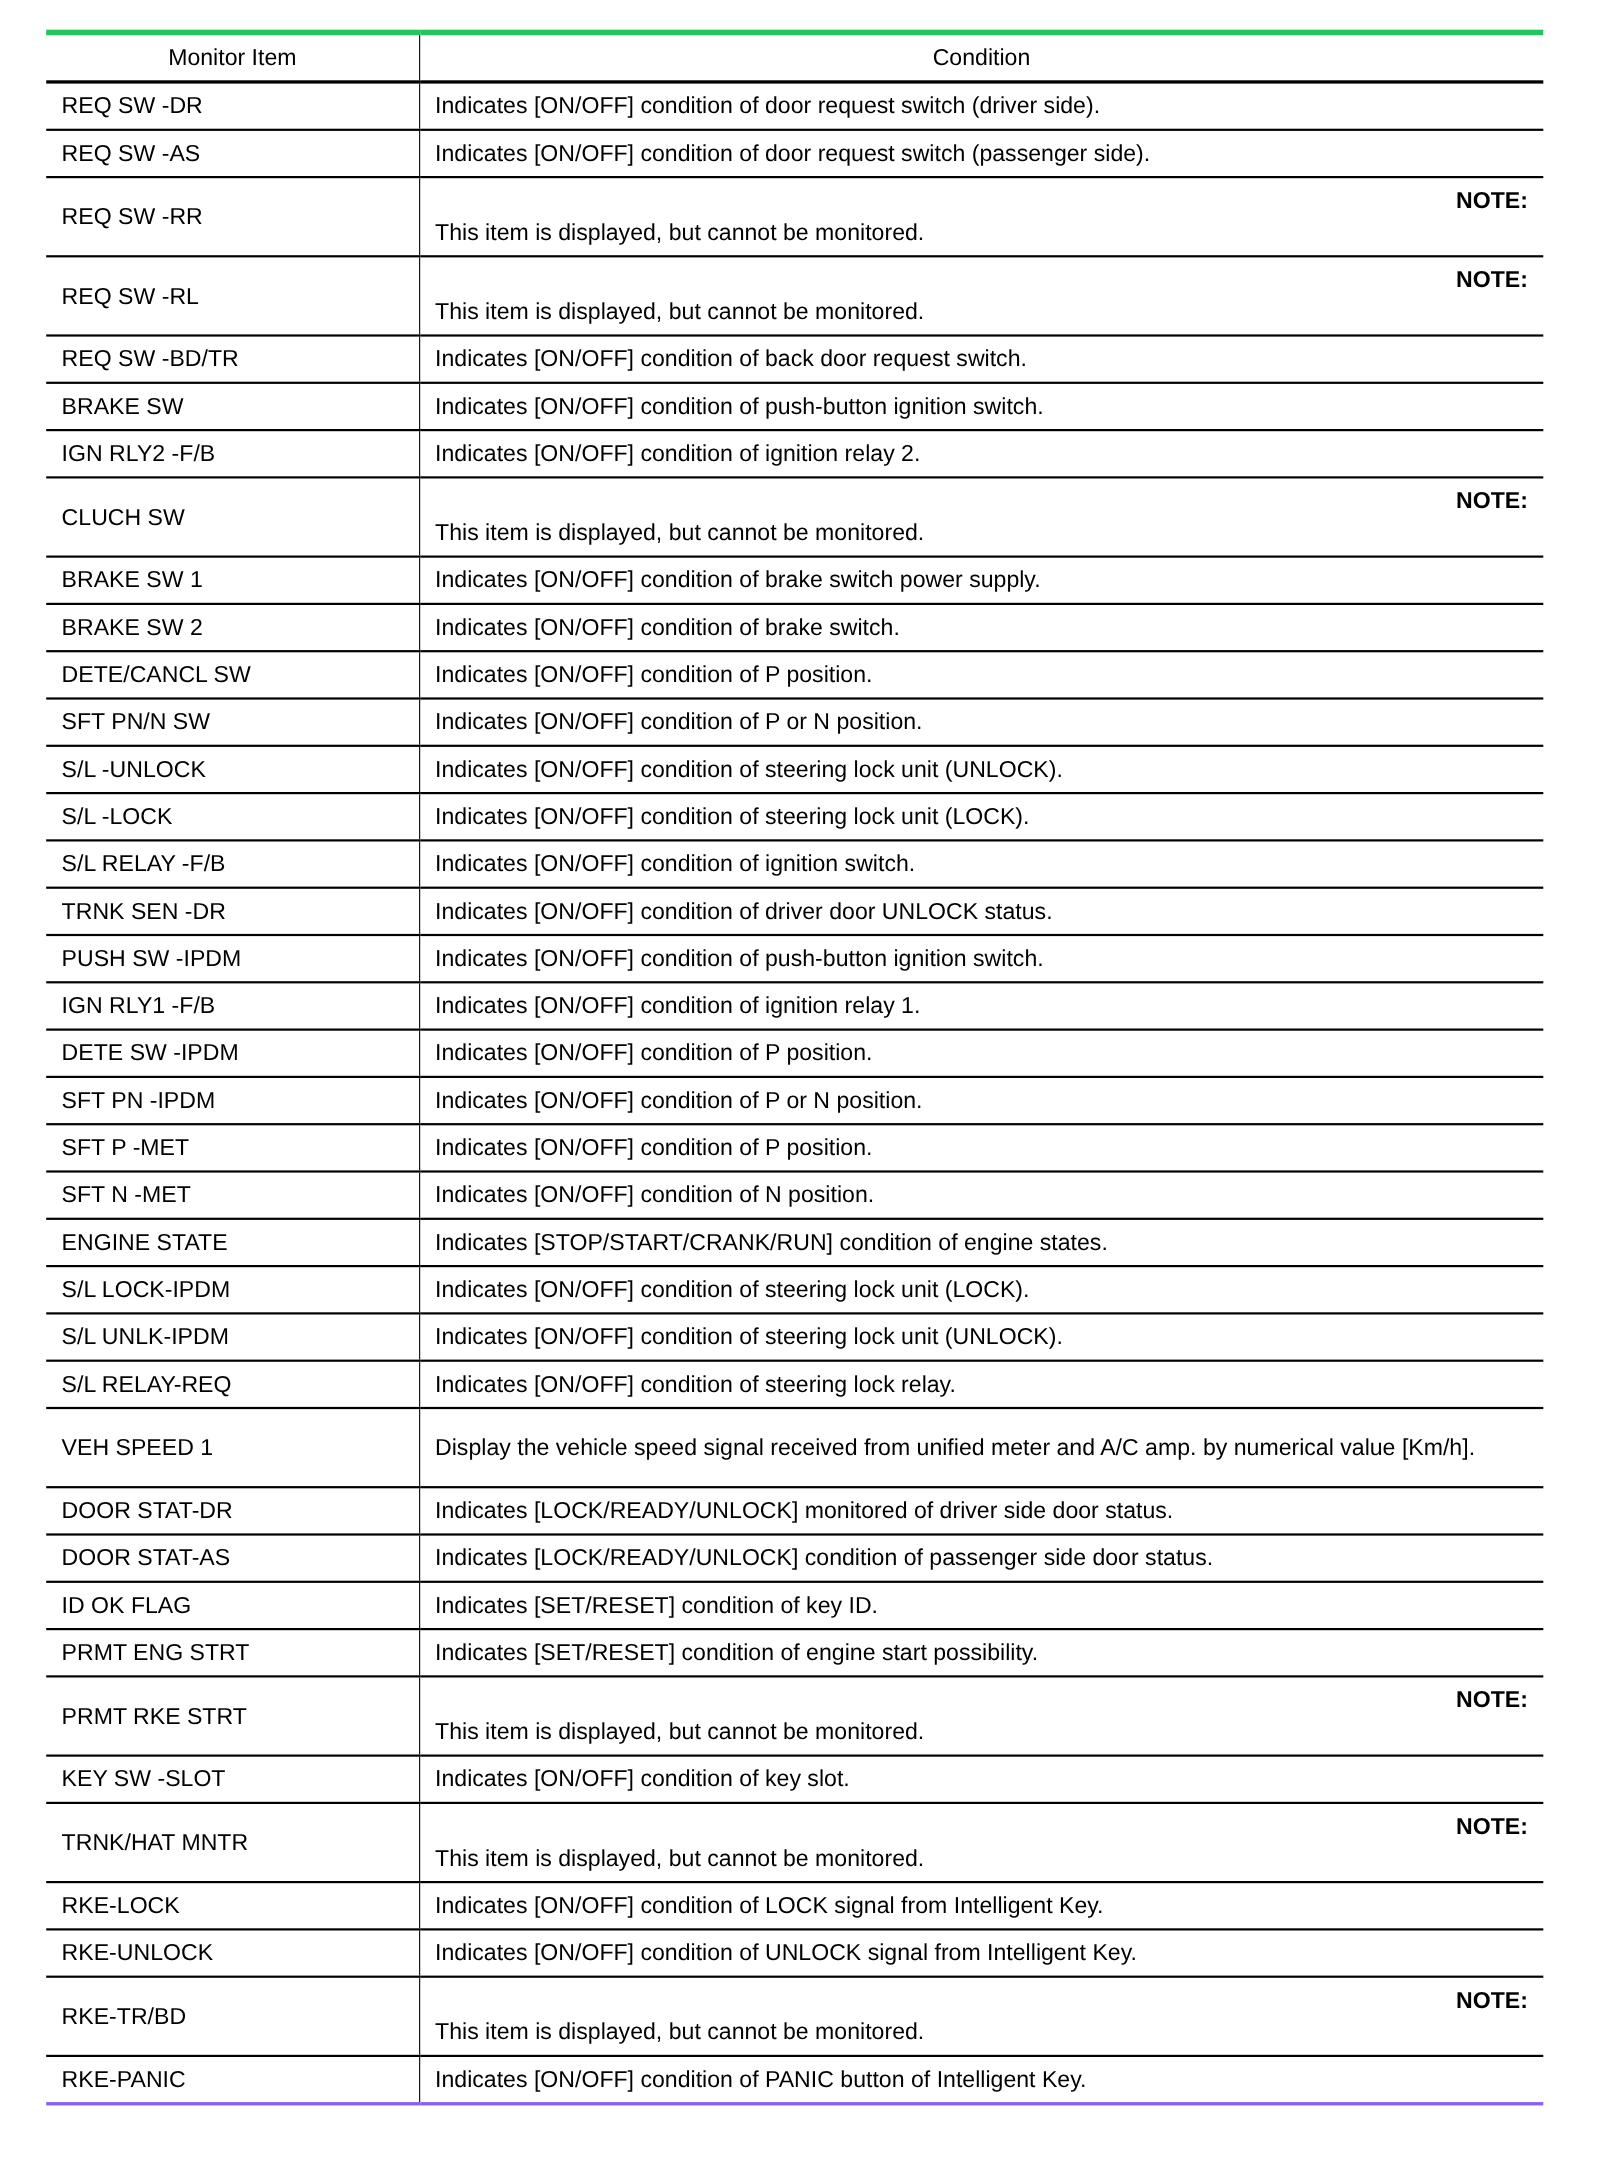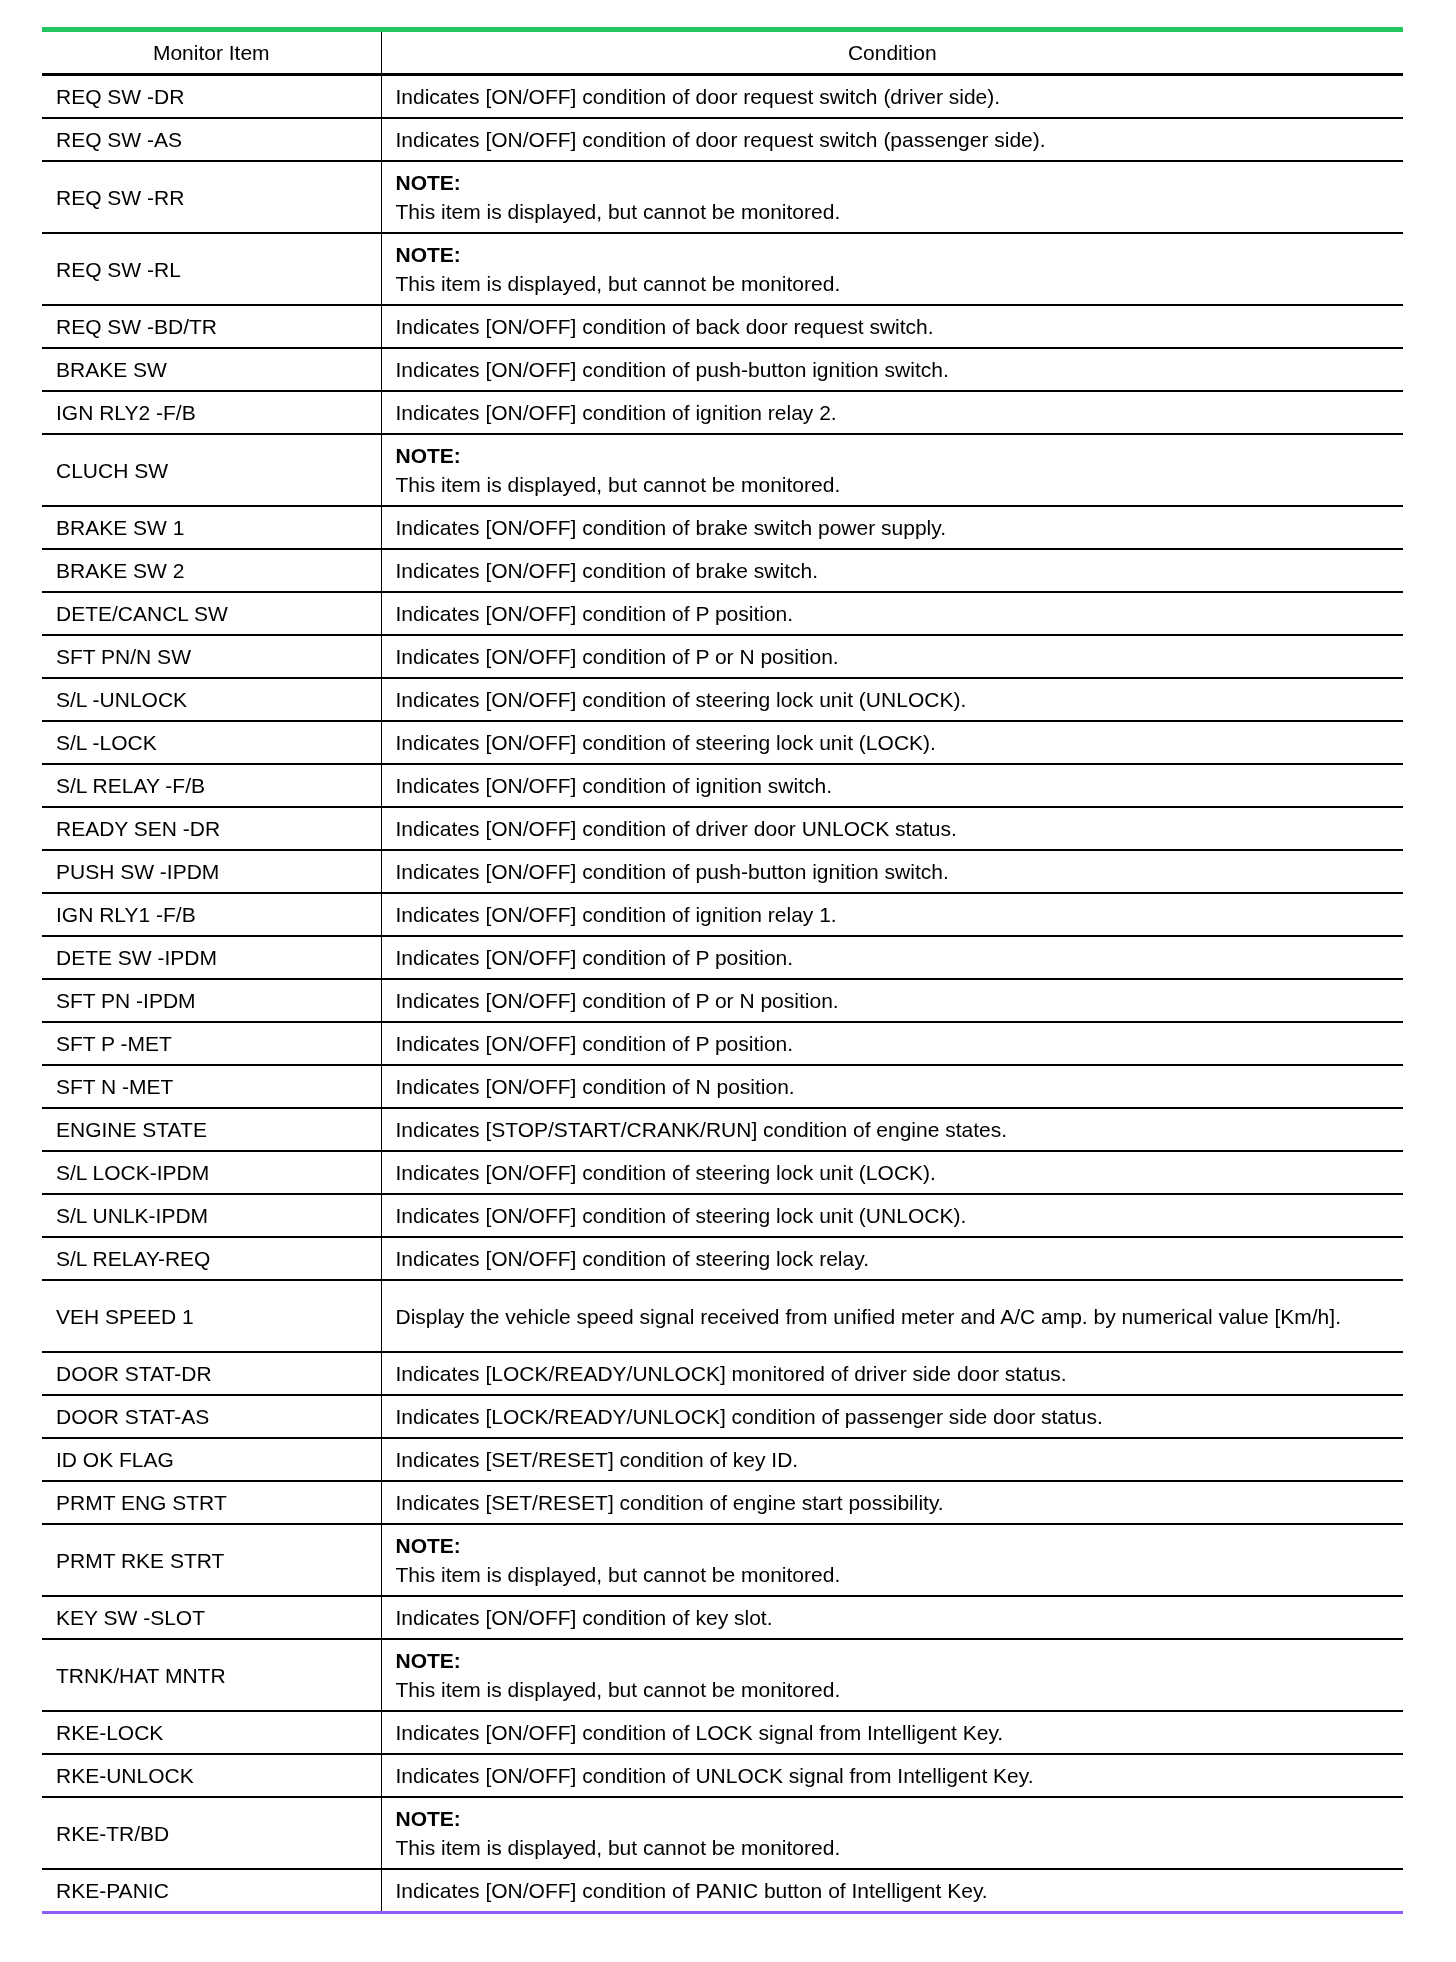--- a/index.html
+++ b/index.html
@@ -11,21 +11,21 @@
   .tbl col.c2 { width: 1022px; }
   .tbl th, .tbl td { font-size: 21px; line-height: 29px; padding: 0 14px;
          vertical-align: middle; text-align: left; font-weight: normal; }
   .tbl th { text-align: center; height: 41px; border-top: 5px solid #22c55e;
          border-bottom: 3px solid #000; }
   .tbl td { border-bottom: 2px solid #000; }
   .tbl td.c1, .tbl th.c1 { border-right: 1px solid #000; }
   .tbl tr.single td { height: 41px; }
   .tbl tr.double td { height: 70px; }
   .tbl tr:last-child td { border-bottom: 3px solid #8b5cf6; }
-  .note-label { font-weight: bold; display: block; }
+  .note-label { font-weight: bold; display: block; text-align: right; }
   .note-text { display: block; }
 </style>
 </head>
 <body>
 
 <table class="tbl">
   <colgroup>
       <col class="c1">
       <col class="c2">
     </colgroup>
@@ -99,21 +99,21 @@
       </tr>
       <tr class="single">
         <td class="c1">S/L -LOCK</td>
         <td class="c2">Indicates [ON/OFF] condition of steering lock unit (LOCK).</td>
       </tr>
       <tr class="single">
         <td class="c1">S/L RELAY -F/B</td>
         <td class="c2">Indicates [ON/OFF] condition of ignition switch.</td>
       </tr>
       <tr class="single">
-        <td class="c1">READY SEN -DR</td>
+        <td class="c1">TRNK SEN -DR</td>
         <td class="c2">Indicates [ON/OFF] condition of driver door UNLOCK status.</td>
       </tr>
       <tr class="single">
         <td class="c1">PUSH SW -IPDM</td>
         <td class="c2">Indicates [ON/OFF] condition of push-button ignition switch.</td>
       </tr>
       <tr class="single">
         <td class="c1">IGN RLY1 -F/B</td>
         <td class="c2">Indicates [ON/OFF] condition of ignition relay 1.</td>
       </tr>

